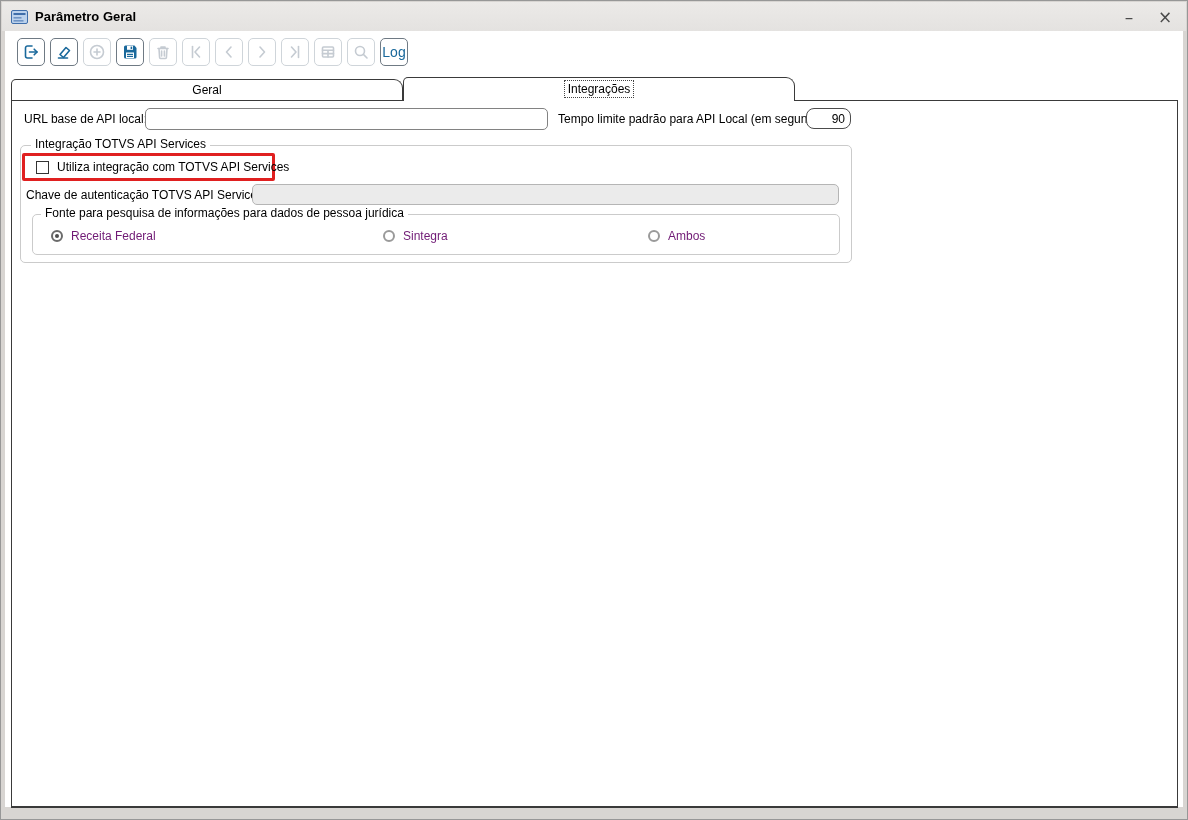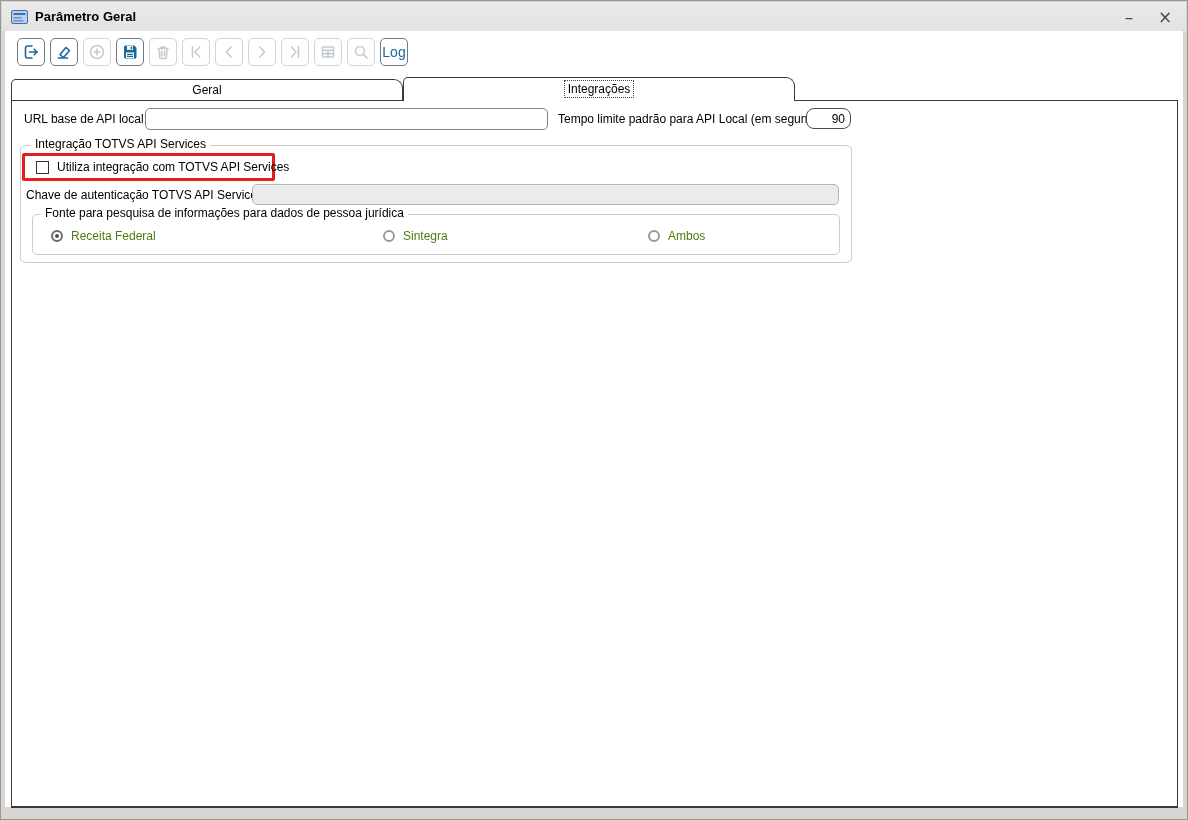--- a/index.html
+++ b/index.html
@@ -89,21 +89,21 @@
   .radio-item { position:absolute; display:flex; align-items:center; gap:8px; height:14px; }
   .radio {
     width:12px; height:12px; border-radius:50%; border:2px solid #9a9a9a; background:#fff;
     display:inline-block; position:relative; flex:0 0 auto;
   }
   .radio.selected { border-color:#6b6b6b; }
   .radio.selected::after {
     content:""; position:absolute; left:2px; top:2px; width:4px; height:4px;
     border-radius:50%; background:#4f4f4f;
   }
-  .radio-label { color:#4d7c0f; font-size:12px; white-space:nowrap; }
+  .radio-label { color:#701a75; font-size:12px; white-space:nowrap; }
 </style>
 </head>
 <body>
 
 <div class="window">
 
   <div class="titlebar">
     <span class="app-icon">
       <svg width="17" height="14" viewBox="0 0 17 14">
         <rect x="0.5" y="0.5" width="16" height="13" rx="1.5" fill="#bcd2ec" stroke="#3f6eaa"></rect>

